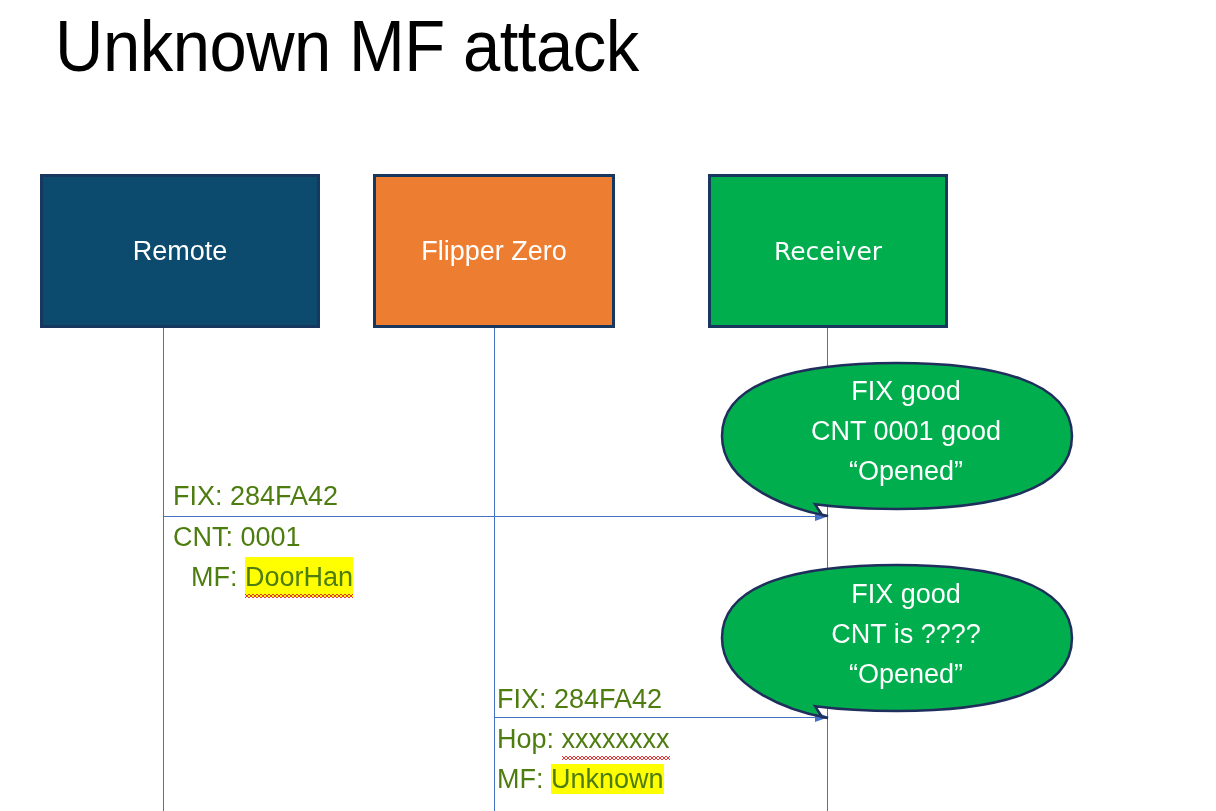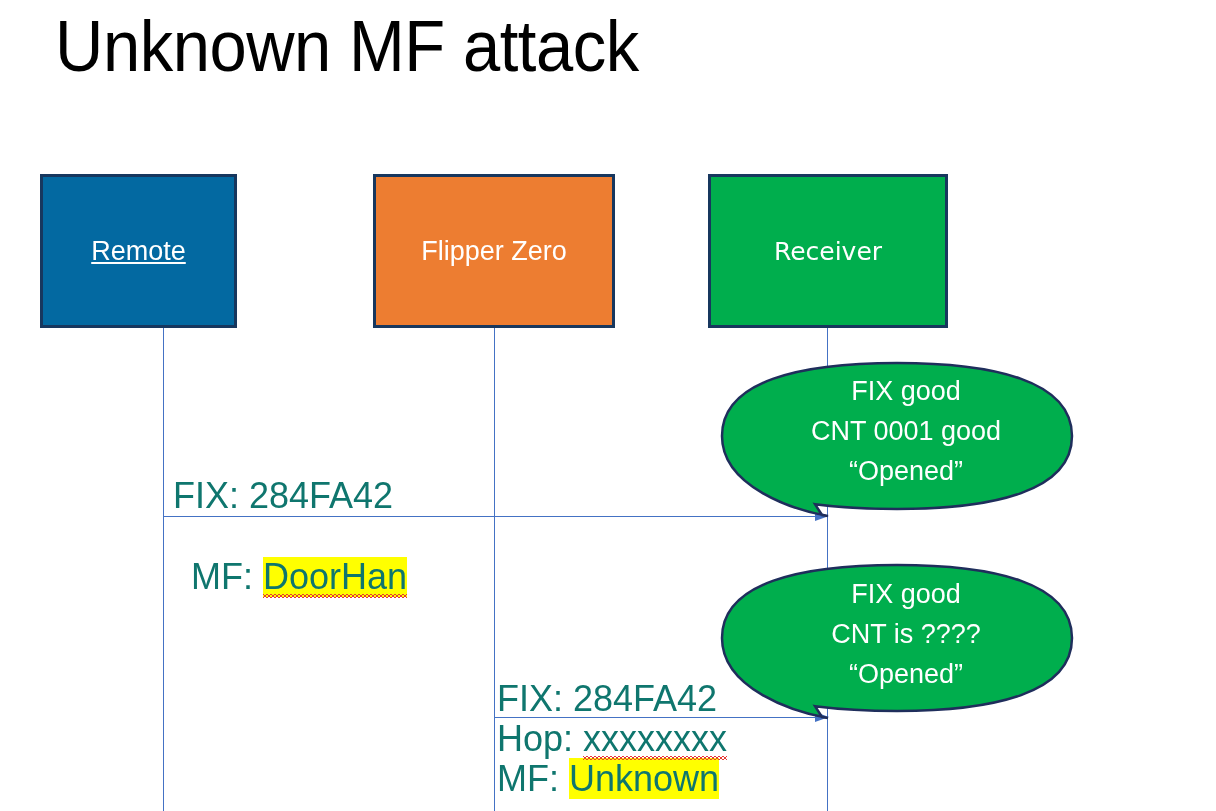--- a/index.html
+++ b/index.html
@@ -38,21 +38,21 @@
     position: absolute;
     box-sizing: border-box;
     border: 3px solid #17375E;
     display: flex;
     align-items: center;
     justify-content: center;
     color: #ffffff;
     font-size: 27px;
     font-weight: 400;
   }
-  #actor-remote   { left: 40px;  top: 174px; width: 197px; height: 154px; background: #0369a1; text-decoration: underline; }
+  #actor-remote   { left: 40px;  top: 174px; width: 280px; height: 154px; background: #0c4a6e; }
   #actor-flipper  { left: 373px; top: 174px; width: 242px; height: 154px; background: #ED7D31; }
   #actor-receiver { left: 708px; top: 174px; width: 240px; height: 154px; background: #00AE4D; }
   #actor-receiver .actor-label { font-family: "DejaVu Sans", sans-serif; font-size: 25px; }
 
   
   .lifeline {
     position: absolute;
     width: 1px;
     background: #4472C4;
   }
@@ -76,22 +76,22 @@
     border-top: 5.5px solid transparent;
     border-bottom: 5.5px solid transparent;
     border-left: 14px solid #4472C4;
   }
   #arrow-1 { left: 163px; top: 516px; width: 665px; }
   #arrow-2 { left: 494px; top: 717px; width: 334px; }
 
   
   .msg-text {
     position: absolute;
-    font-size: 36px;
-    color: #0f766e;
+    font-size: 27px;
+    color: #4d7c0f;
     line-height: 40px;
     white-space: nowrap;
   }
   #msg1-line1 { left: 173px; top: 476px; }
   #msg1-line2 { left: 173px; top: 517px; }
   #msg1-line3 { left: 173px; top: 557px; margin-left: 18px; }
   #msg2-line1 { left: 497px; top: 679px; }
   #msg2-line2 { left: 497px; top: 719px; }
   #msg2-line3 { left: 497px; top: 759px; }
 
@@ -161,20 +161,23 @@
 
   <div class="lifeline" id="lifeline-remote"></div>
   <div class="lifeline" id="lifeline-flipper"></div>
   <div class="lifeline" id="lifeline-receiver"></div>
 
   <div class="msg-arrow" id="arrow-1"></div>
   <div class="msg-arrow" id="arrow-2"></div>
 
   <div class="msg-text" id="msg1-line1">
     <span>FIX: </span><span>284FA42</span>
+  </div>
+  <div class="msg-text" id="msg1-line2">
+    <span>CNT: </span><span>0001</span>
   </div>
   <div class="msg-text" id="msg1-line3">
     <span>MF: </span><span class="hl squiggly">DoorHan</span>
   </div>
 
   <div class="msg-text" id="msg2-line1">
     <span>FIX: </span><span>284FA42</span>
   </div>
   <div class="msg-text" id="msg2-line3">
     <span>MF: </span><span class="hl">Unknown</span>

